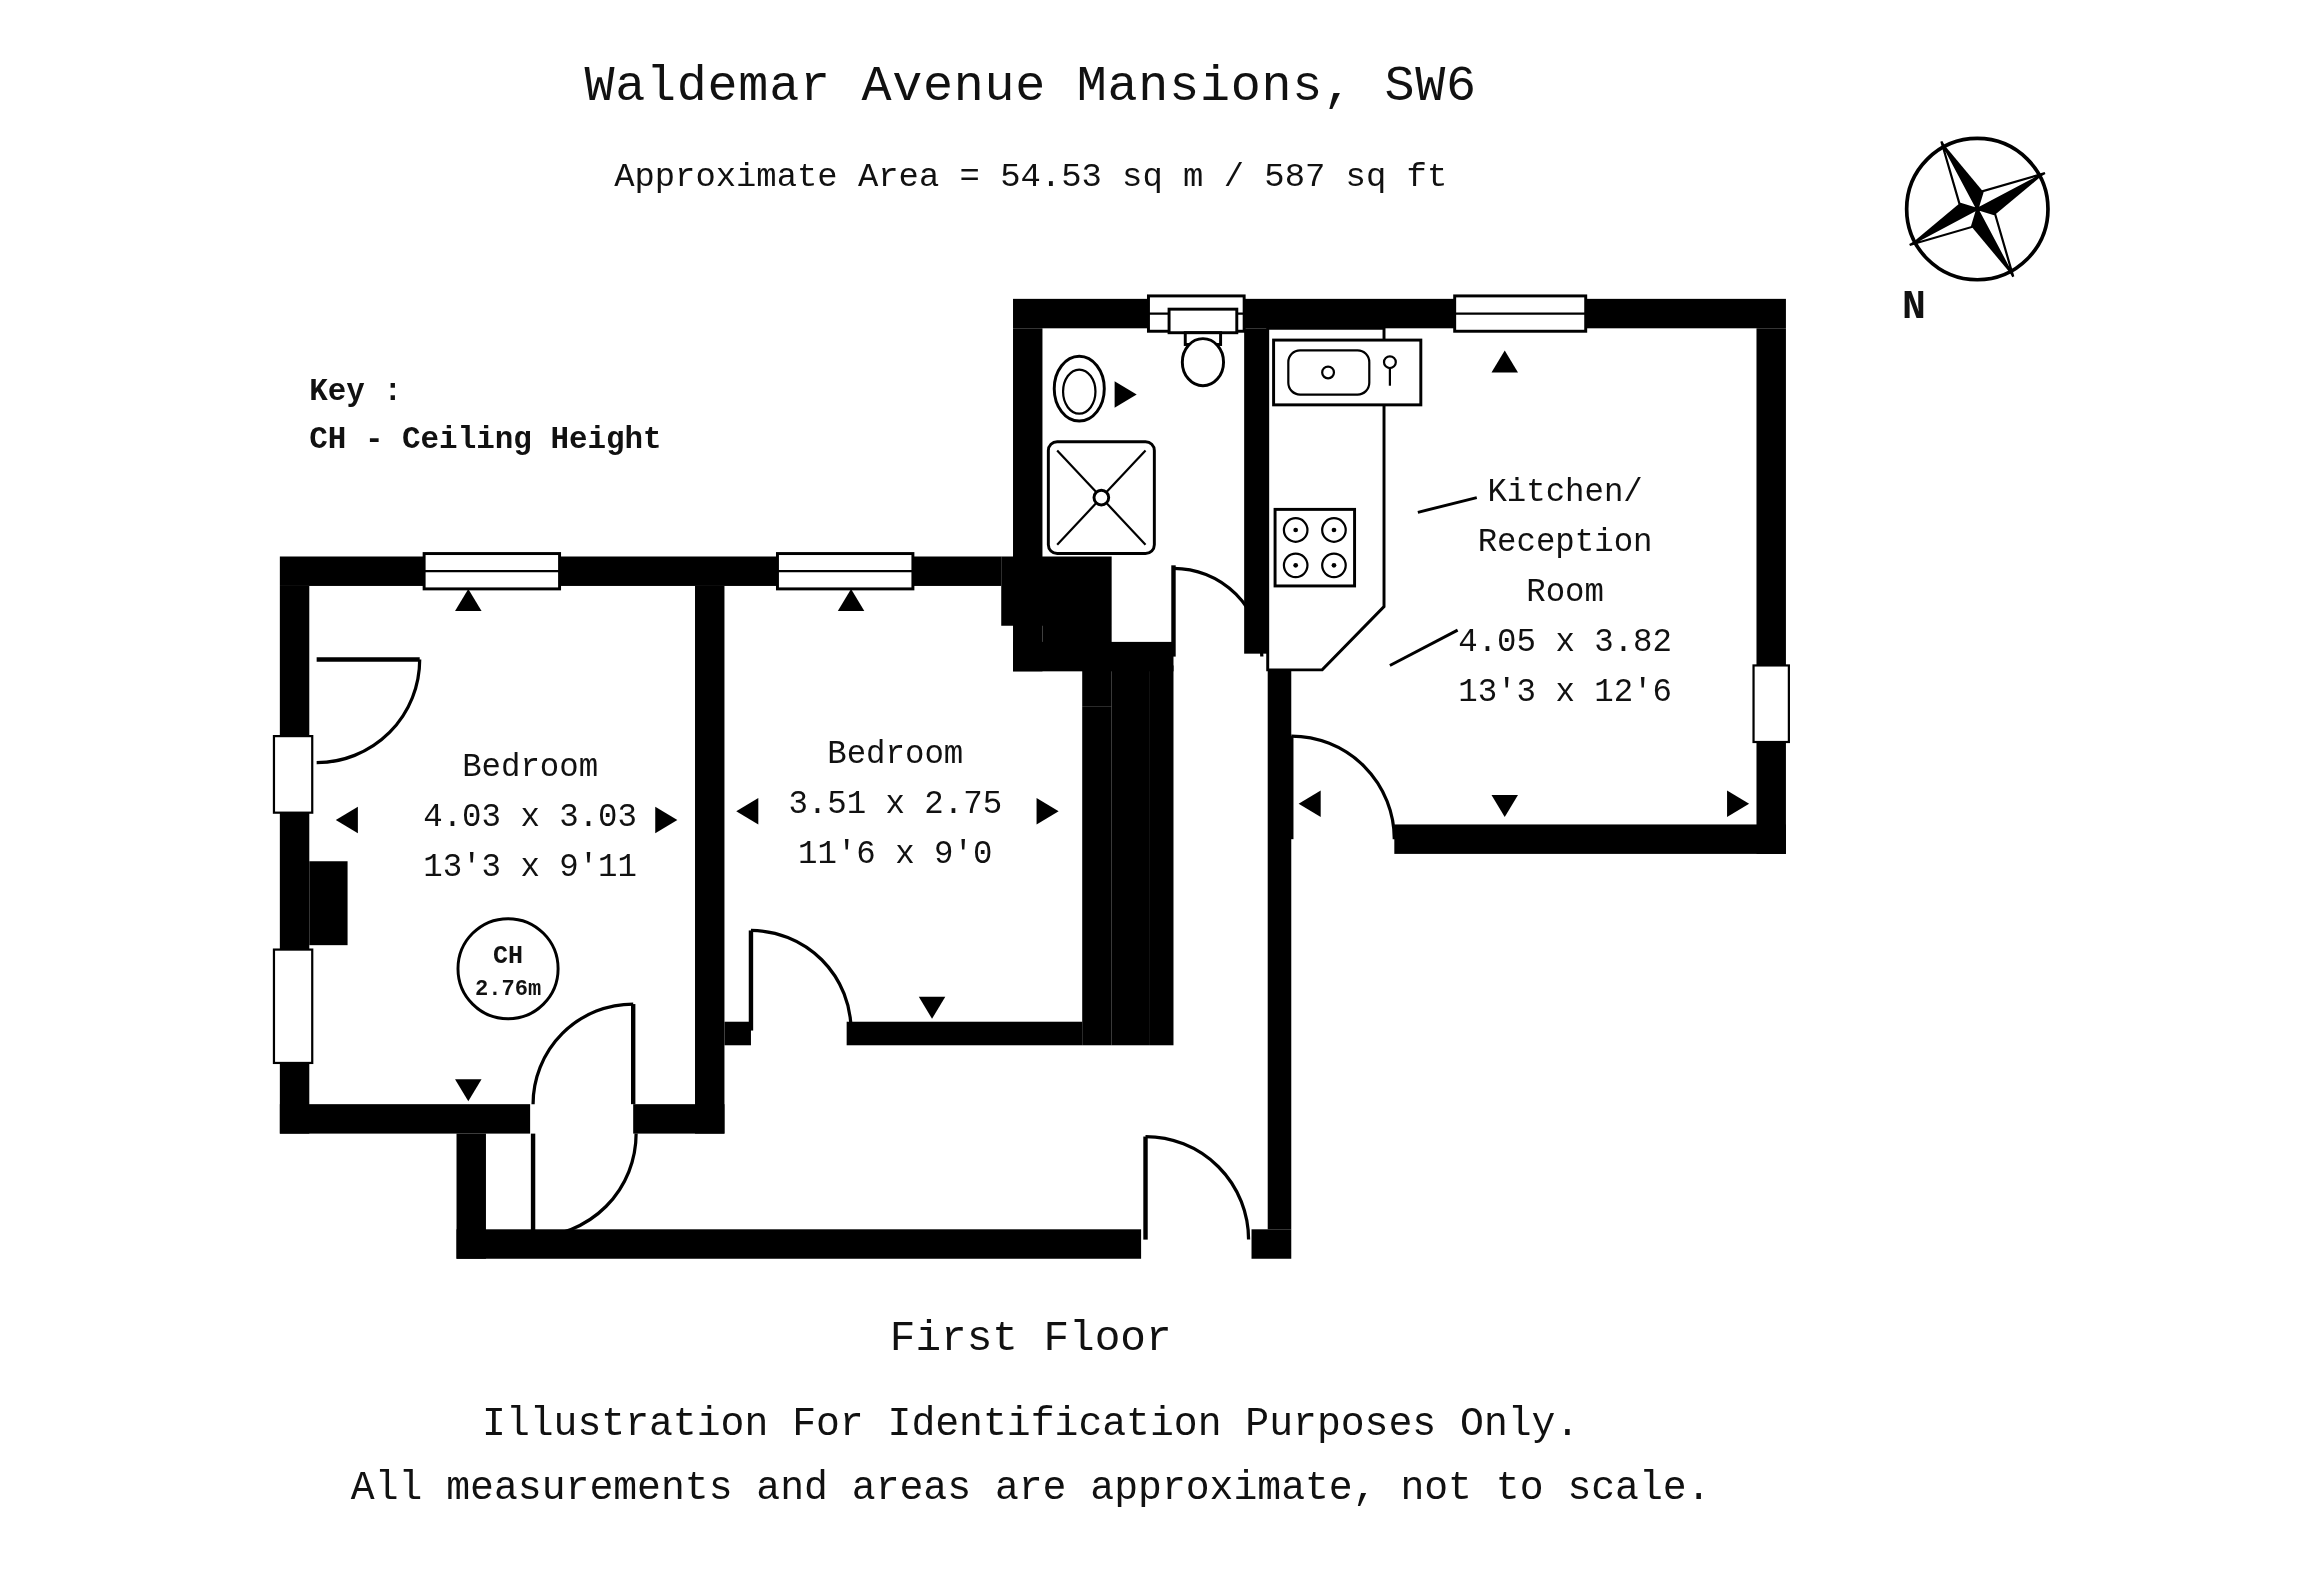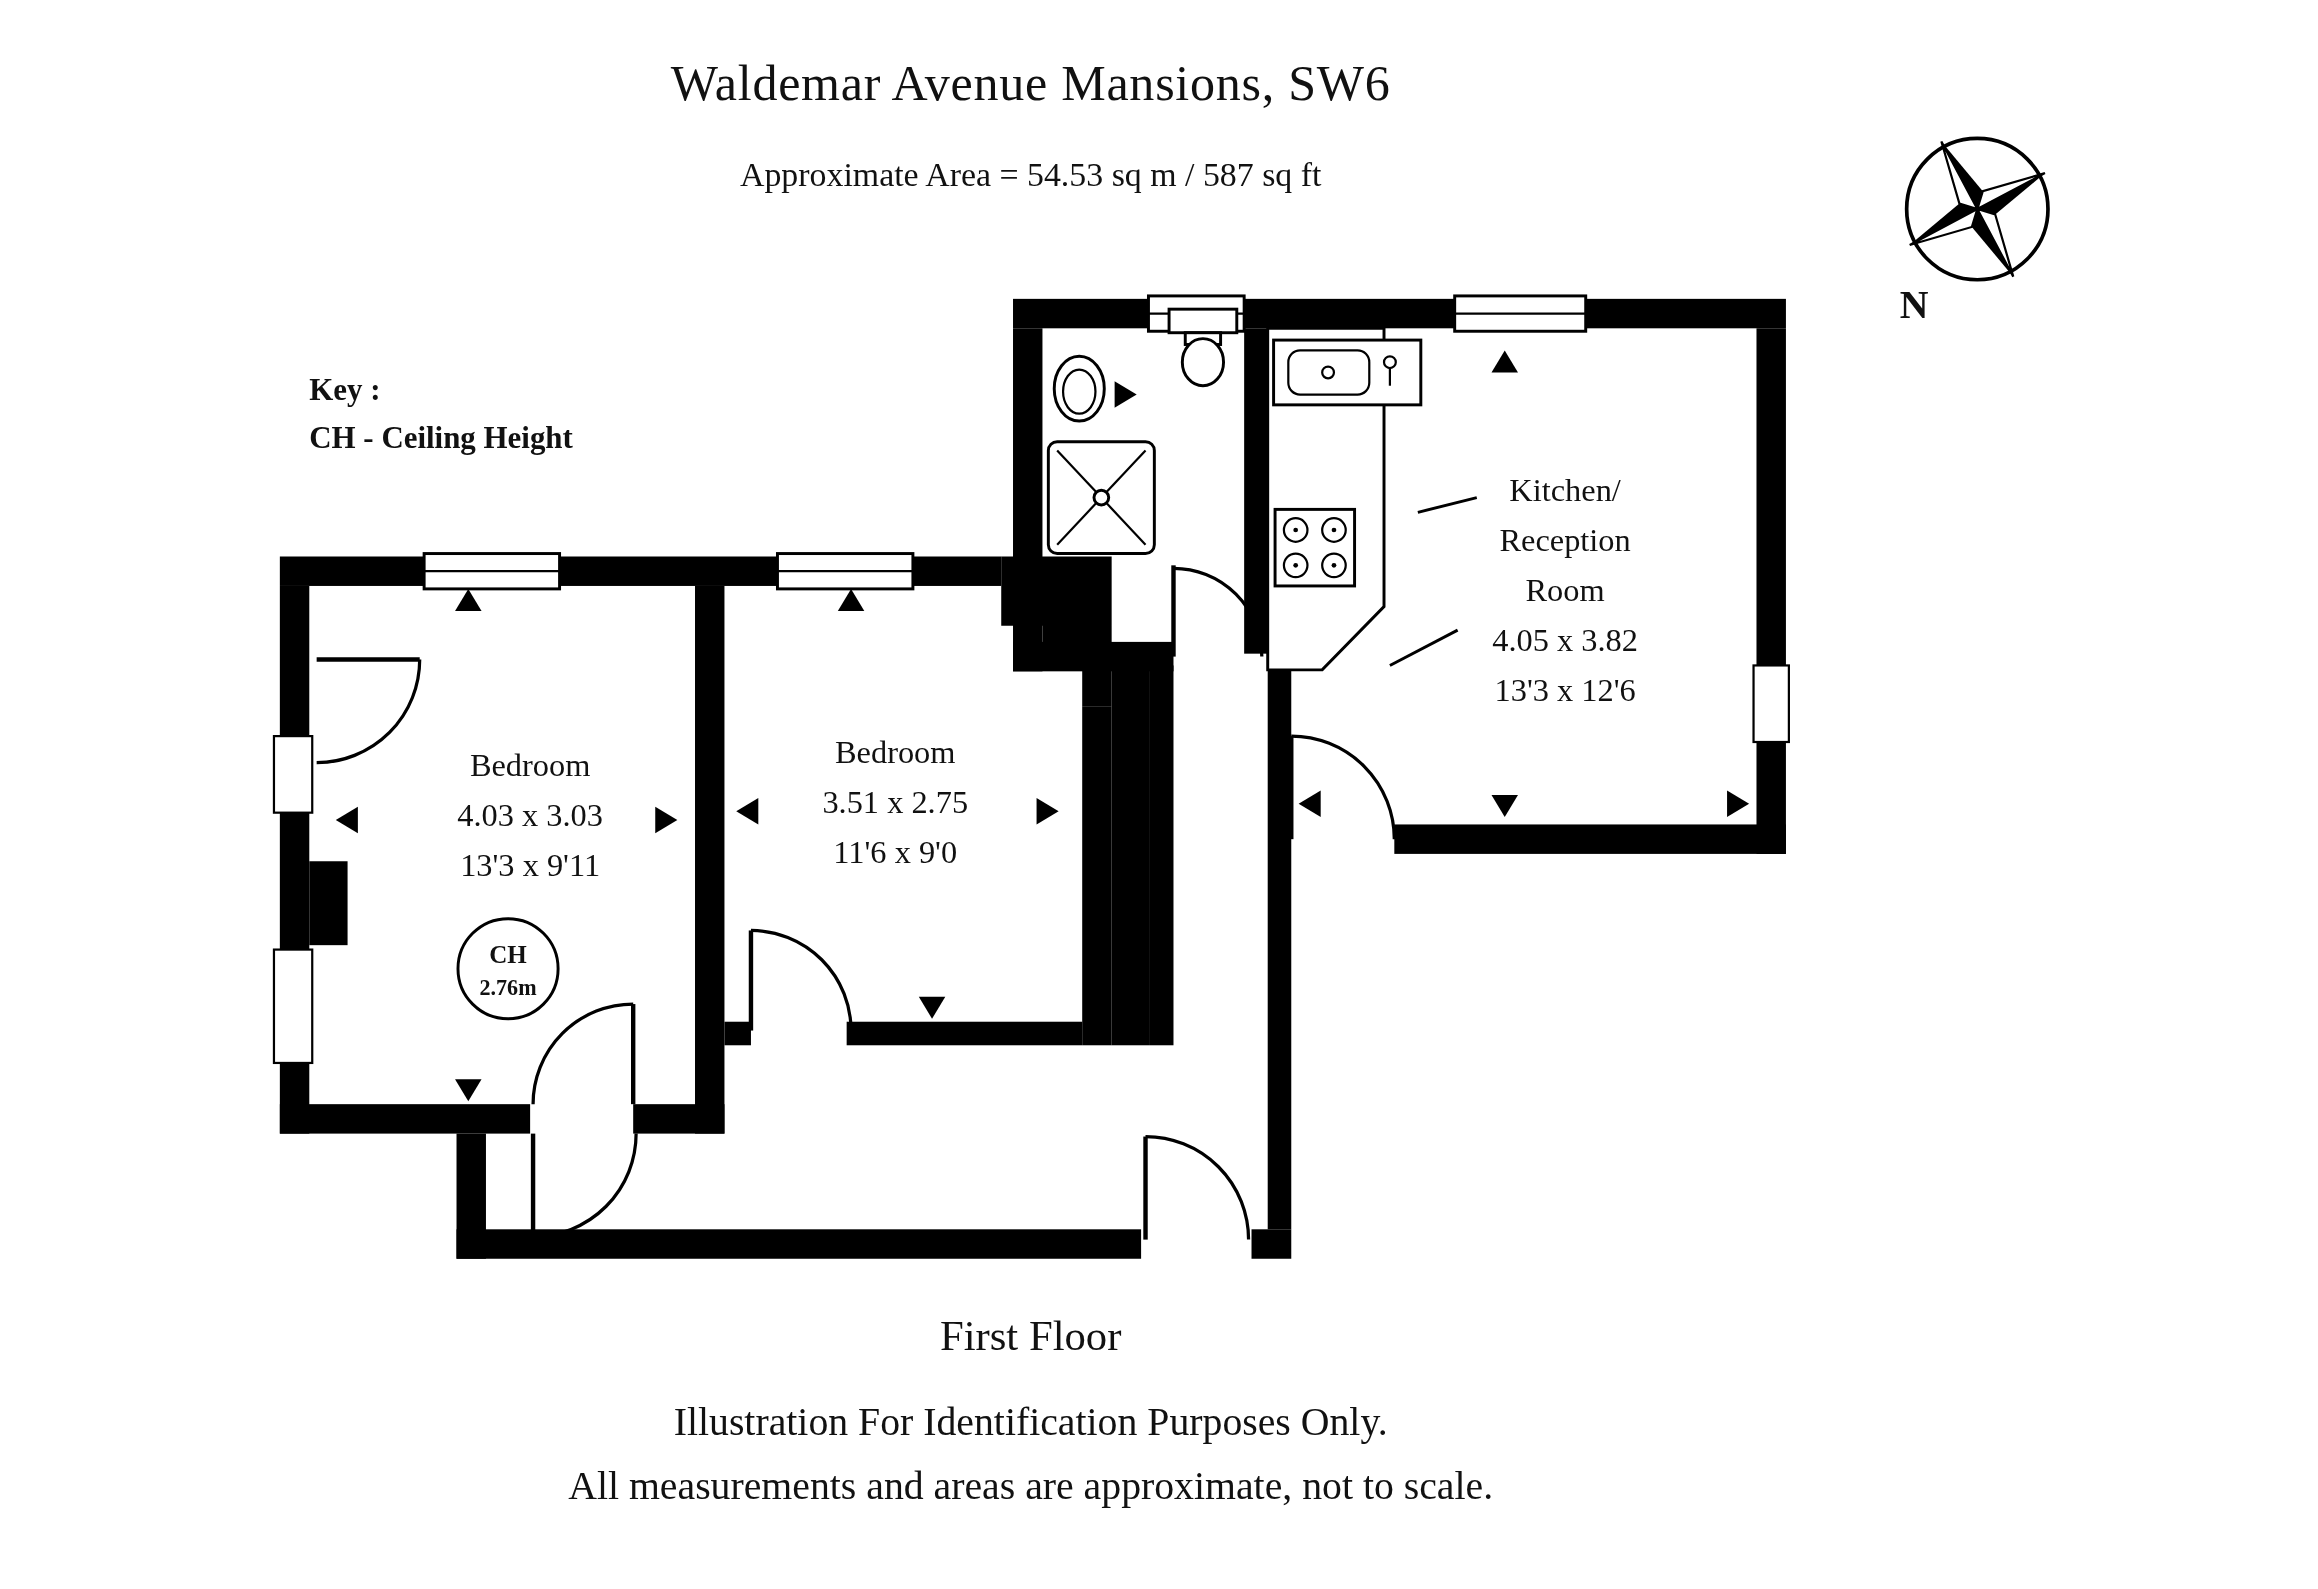--- a/index.html
+++ b/index.html
@@ -1,20 +1,20 @@
 <!DOCTYPE html>
 <html style="font-size:10.6px"><head>
 <meta charset="utf-8">
 <style>
   html,body{margin:0;padding:0;background:#fff;}
   .page{
     position:relative;
     width:2319px;height:1590px;
     background:#ffffff;
-    font-family:Liberation Serif, serif;
+    font-family:Liberation Mono, monospace;
     overflow:hidden;
   }
   svg{display:block;width:100%;height:100%;}
   text{fill:#111;}
   .title-text{font-size:34px;letter-spacing:0.5px;}
   .subtitle-text{font-size:23px;}
   .key-text{font-size:21px;font-weight:bold;}
   .room-text{font-size:22px;}
   .ch-text{font-size:17px;font-weight:bold;}
   .ch-text-small{font-size:15px;font-weight:bold;}

